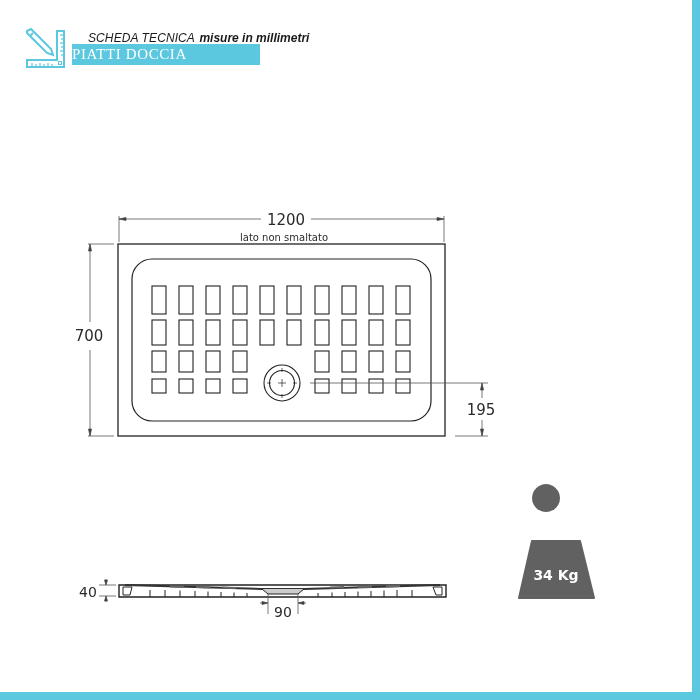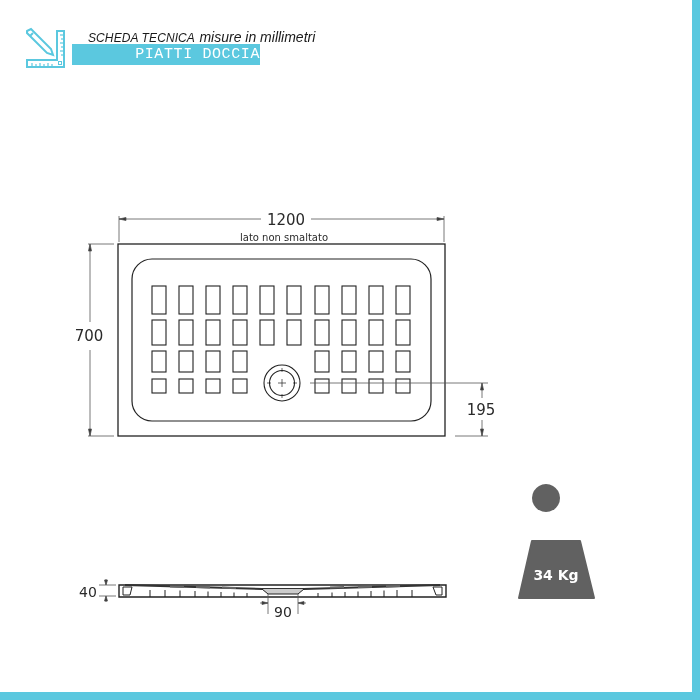--- a/index.html
+++ b/index.html
@@ -2,22 +2,22 @@
 <html><head>
 <meta charset="utf-8">
 <style>
   html, body { margin:0; padding:0; background:#ffffff; }
   body { width:700px; height:700px; position:relative; overflow:hidden; font-family:"DejaVu Sans", sans-serif; }
   .frame-right { position:absolute; left:692px; top:0; width:8px; height:700px; background:#5bc8df; }
   .frame-bottom { position:absolute; left:0; top:692px; width:700px; height:8px; background:#5bc8df; }
   .header-icon { position:absolute; left:24px; top:27px; width:42px; height:42px; }
   .header-title { position:absolute; left:72px; top:28px; font-family:"Liberation Sans", sans-serif; font-style:italic; color:#1a1a1a; white-space:nowrap; }
   .header-title .main { font-size:12px; font-weight:normal; letter-spacing:0.1px;margin-left:16px; }
-  .header-title .sub { font-size:14px; }
-  .header-banner { position:absolute; left:72px; top:44px; width:188px; height:21px; background:#5bc8df; color:#ffffff; font-family:Liberation Mono, monospace; font-size:15px; line-height:21px; text-align:right; letter-spacing:0.6px; }
+  .header-title .sub { font-size:12px;font-weight:bold; }
+  .header-banner { position:absolute; left:72px; top:44px; width:188px; height:21px; background:#5bc8df; color:#ffffff; font-family:Liberation Serif, serif; font-size:15px; line-height:21px; text-align:left; letter-spacing:0.6px; }
   svg.drawing { position:absolute; left:0; top:0; }
   .dim-text { font-family:"DejaVu Sans", sans-serif; fill:#2a2a2a; }
   .weight-text { font-family:"DejaVu Sans", sans-serif; fill:#ffffff; font-weight:bold; }
 </style>
 </head>
 <body>
 
 <div class="frame-right"></div>
 <div class="frame-bottom"></div>
 

